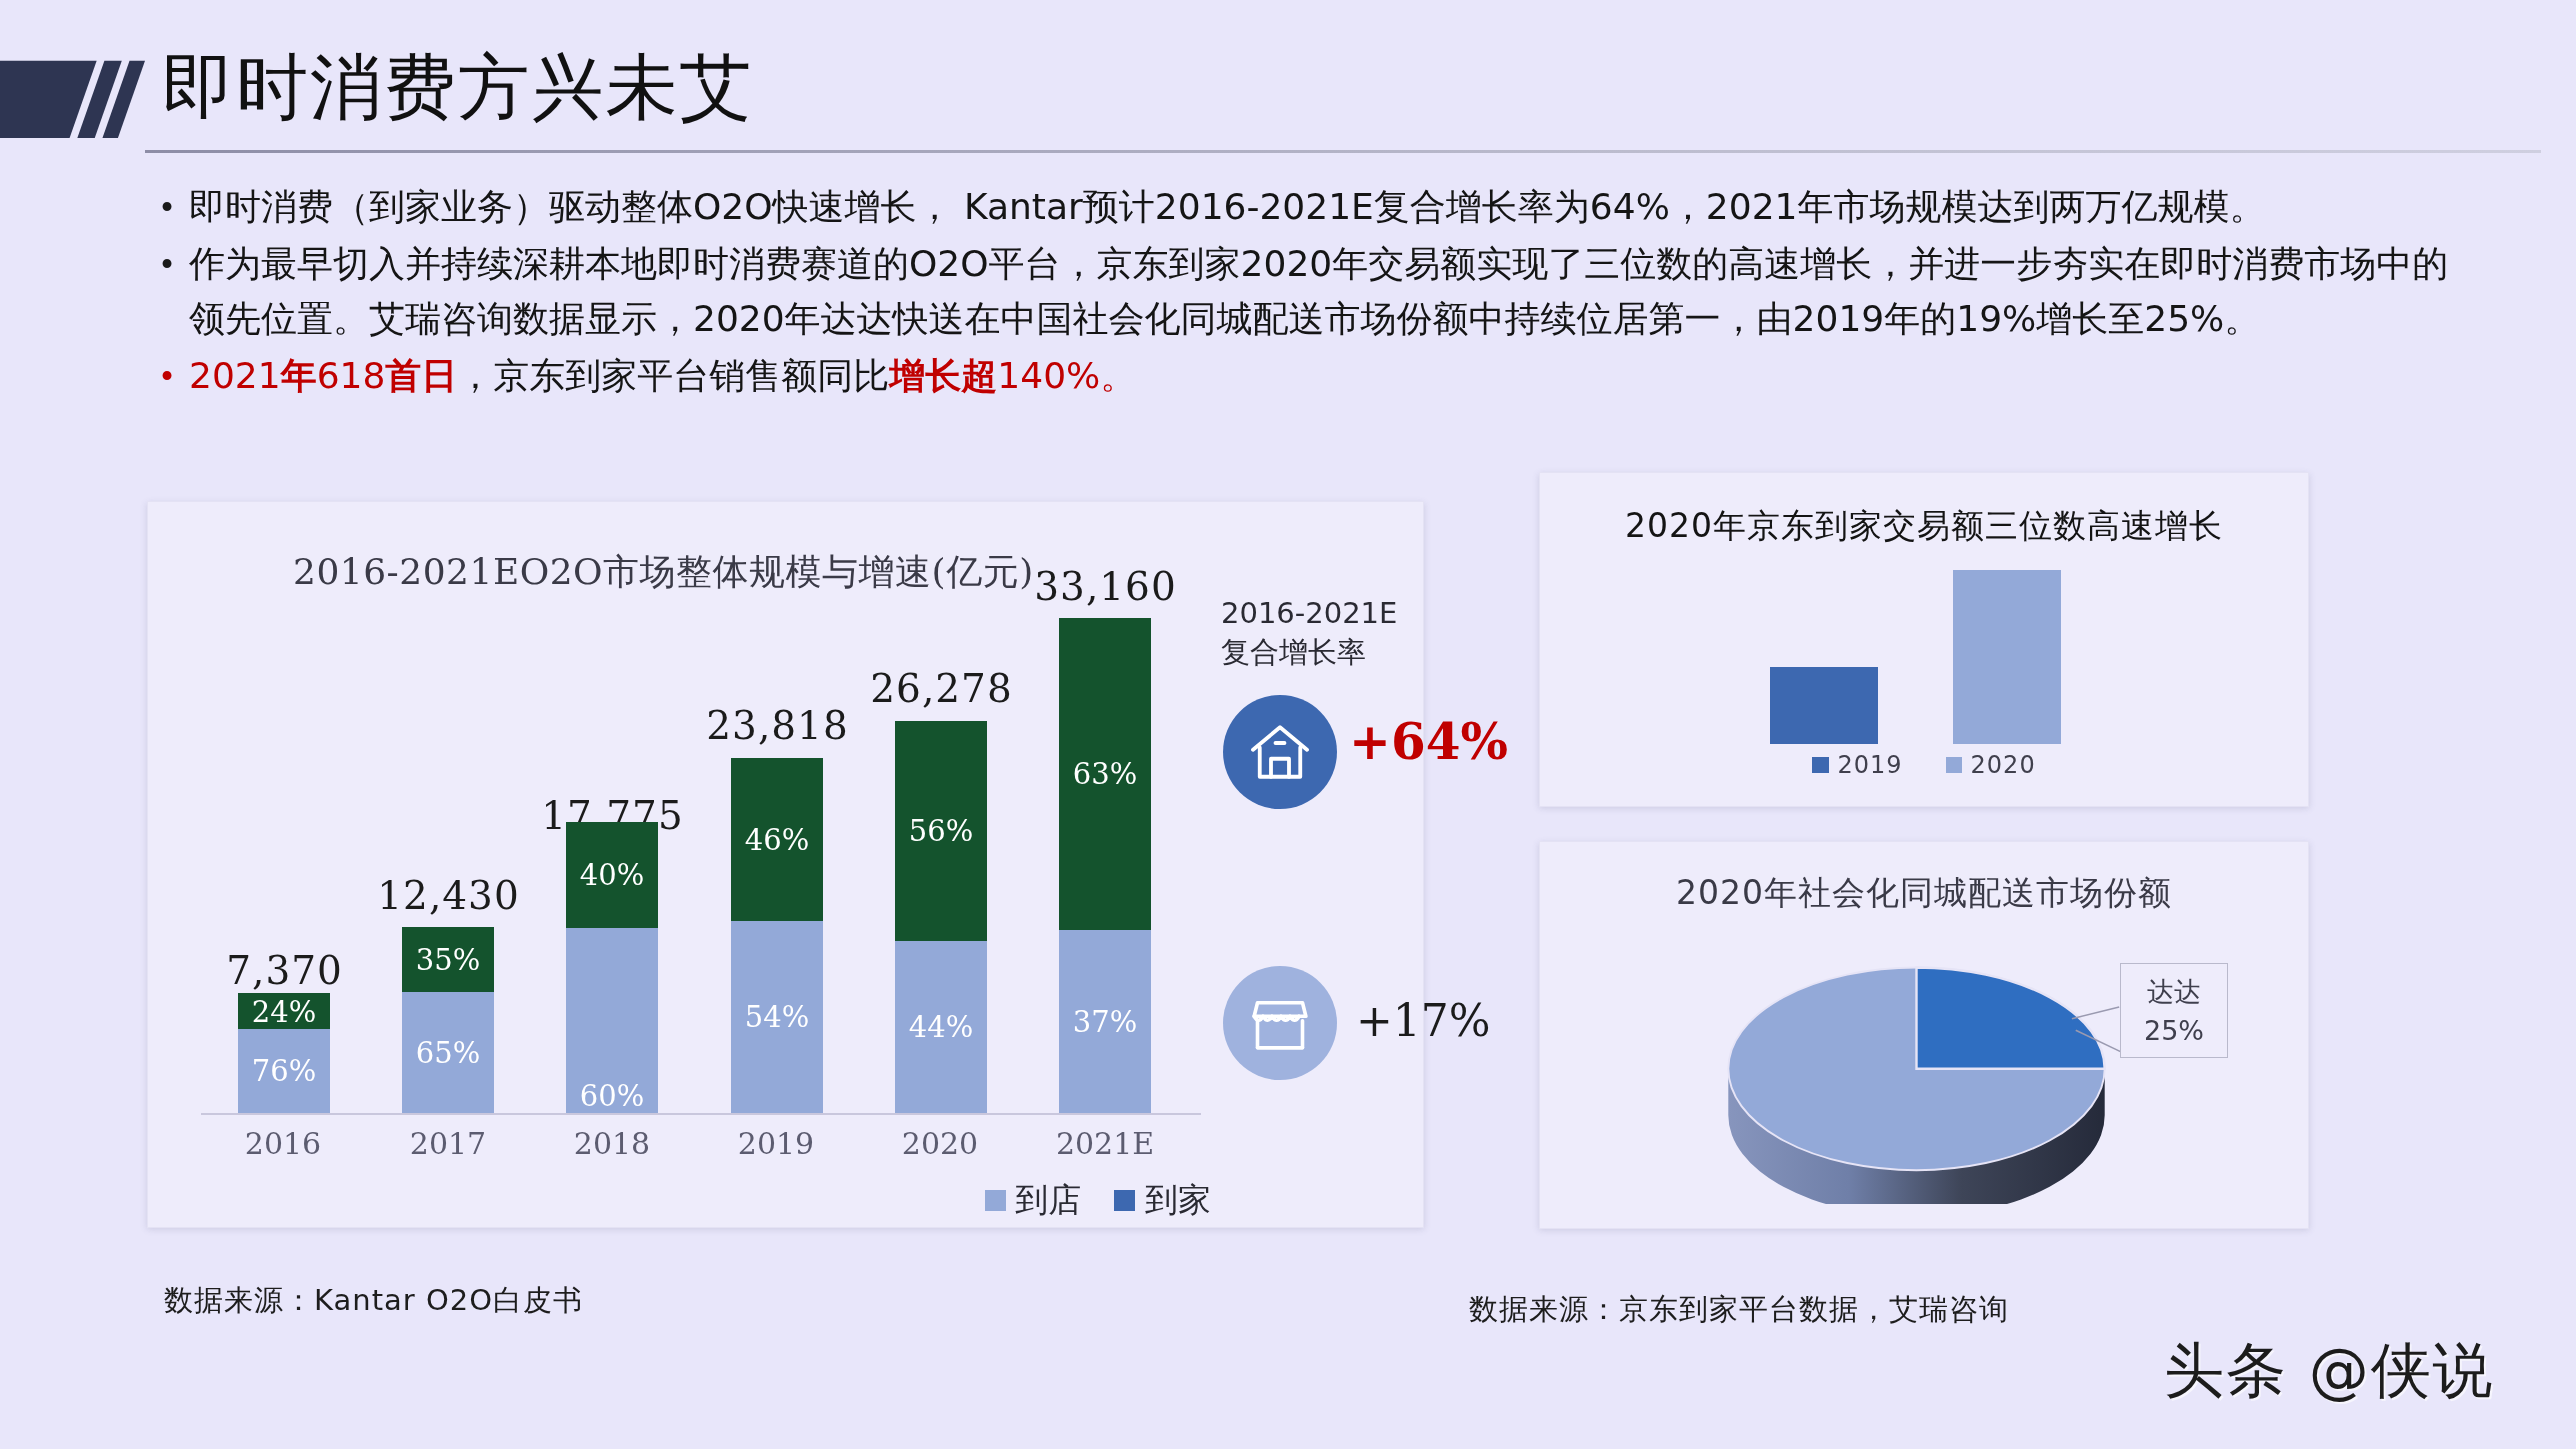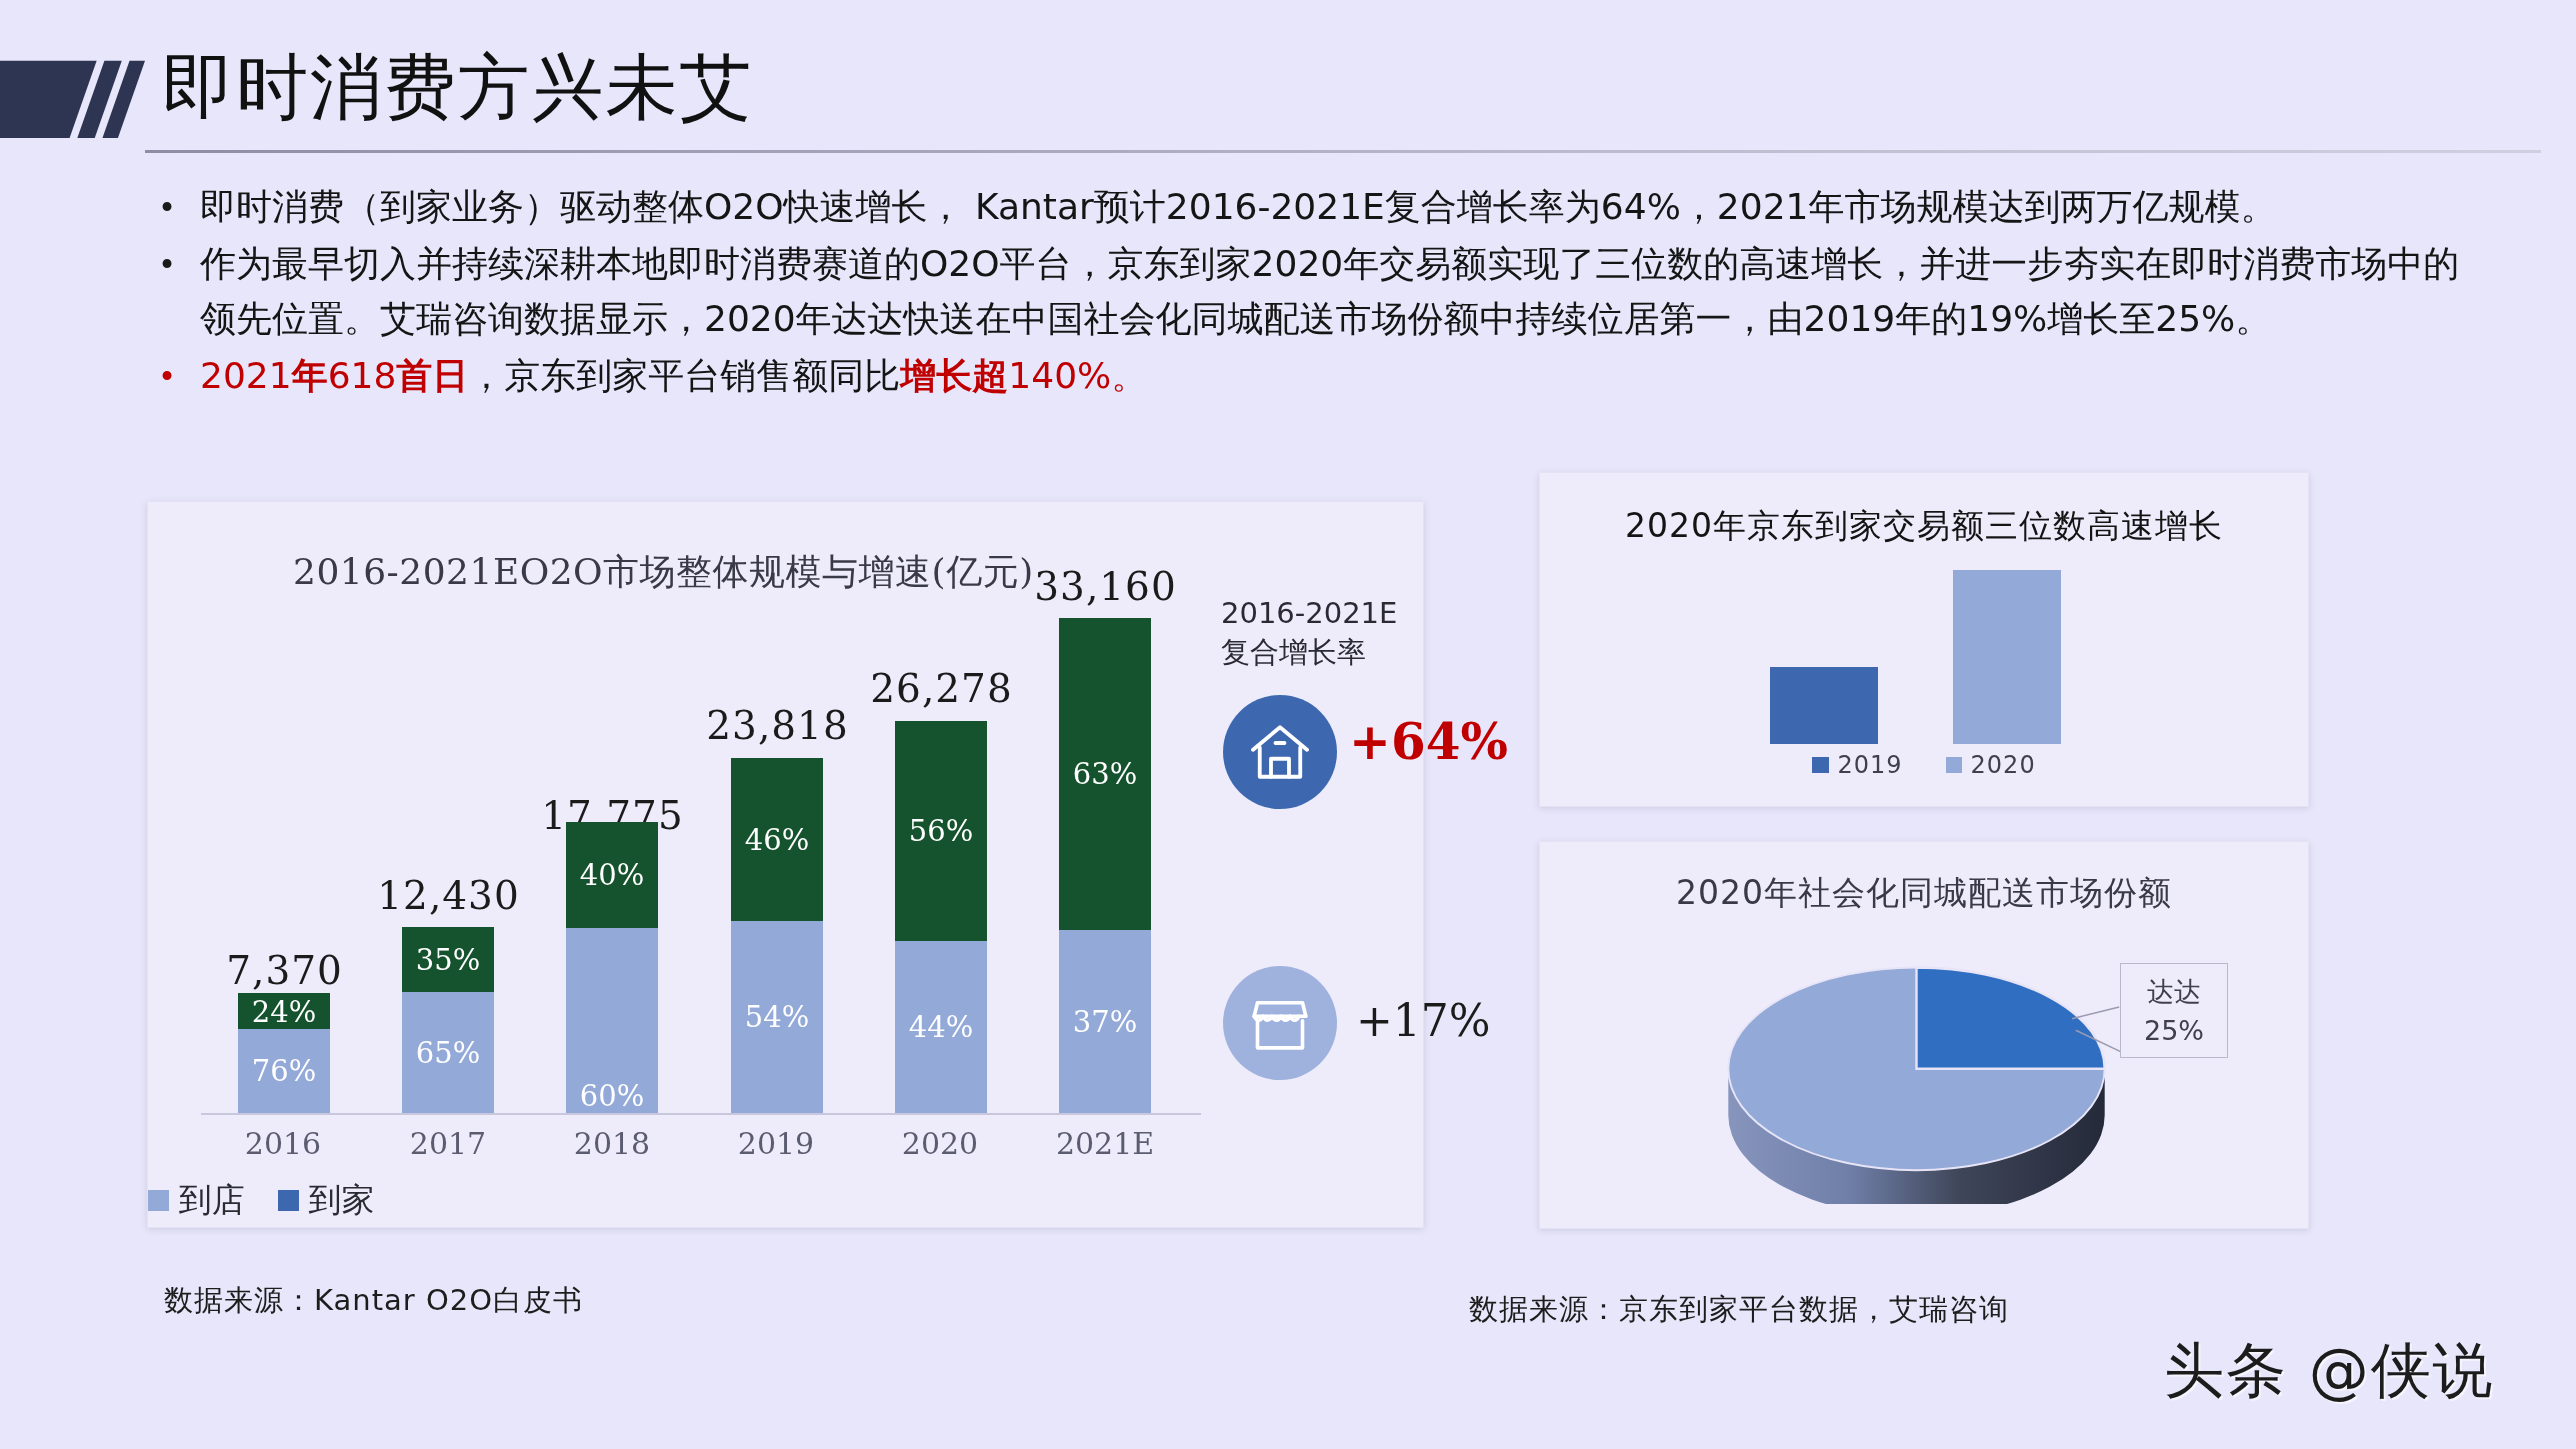--- a/index.html
+++ b/index.html
@@ -19,21 +19,21 @@
     white-space:nowrap;
   }
   #title-rule{position:absolute;left:145px;top:97px;width:2396px;height:2.9px;
     background:linear-gradient(to right,#8d8da6,#bbbbcd 60%,#cfcfe0);}
 
   
   #bullets{position:absolute;left:145px;top:179px;width:2319px;}
   .bullet{display:flex;align-items:flex-start;margin-bottom:1.9px;}
   .bullet-dot{flex:0 0 auto;width:44px;text-align:center;font-size:33px;line-height:55px;color:#1a1a1a;}
   .bullet-txt{flex:1 1 auto;font-size:36px;line-height:55px;color:#151515;
-    font-family:"DejaVu Sans","Liberation Sans",sans-serif;letter-spacing:0px;margin-left:11px;}
+    font-family:"DejaVu Sans","Liberation Sans",sans-serif;letter-spacing:0px;}
   .b3 .bullet-dot{color:#c00000;}
   .red{color:#c00000;}
   .redb{color:#c00000;font-weight:bold;}
   .blk{color:#151515;}
 
   
   .panel{position:absolute;background:#eeecfb;
     box-shadow:0 1.9px 6.8px rgba(80,80,120,.18);
     border:1px solid #e4e2f4;}
   #panel-left{left:147px;top:501px;width:1275px;height:725px;}
@@ -47,21 +47,21 @@
   #axis-line{position:absolute;left:53px;top:611px;width:1000px;height:1.9px;background:#c9c7dd;}
   .barwrap{position:absolute;bottom:0;width:92px;display:flex;flex-direction:column;justify-content:flex-end;height:495px;}
   .seg{width:100%;position:relative;display:flex;align-items:center;justify-content:center;}
   .seg-home{background:#14532d;}
   .seg-store{background:#93a9d8;}
   .seg-label{color:#fff;font-size:29px;font-family:"DejaVu Serif","Liberation Serif",serif;}
   .bar-total{position:absolute;width:251px;left:-79px;text-align:center;font-size:39px;color:#1b1b1b;
     font-family:"DejaVu Serif","Liberation Serif",serif;letter-spacing:1px;white-space:nowrap;}
   .xtick{position:absolute;top:624px;width:174px;text-align:center;font-size:30px;color:#5c5c70;
     font-family:"DejaVu Serif","Liberation Serif",serif;}
-  #legend-left{position:absolute;left:0;top:676px;width:1063px;display:flex;justify-content:flex-start;gap:33px;align-items:center;}
+  #legend-left{position:absolute;left:0;top:676px;width:1063px;display:flex;justify-content:flex-end;gap:33px;align-items:center;}
   .lg{display:flex;align-items:center;gap:9.7px;font-size:33px;color:#2a2a33;
     font-family:"DejaVu Sans","Liberation Sans",sans-serif;}
   .lg i{width:21px;height:21px;display:inline-block;}
   
   #cagr{position:absolute;left:1073px;top:92px;width:208px;}
   #cagr-cap{font-size:29px;line-height:39px;color:#2a2a33;text-align:left;
     font-family:"DejaVu Sans","Liberation Sans",sans-serif;}
   .circ{position:absolute;border-radius:50%;display:flex;align-items:center;justify-content:center;}
   #circ-home{left:1.9px;top:101px;width:114px;height:114px;background:#3d68b0;}
   #circ-store{left:1.9px;top:372px;width:114px;height:114px;background:#9fb2de;}

